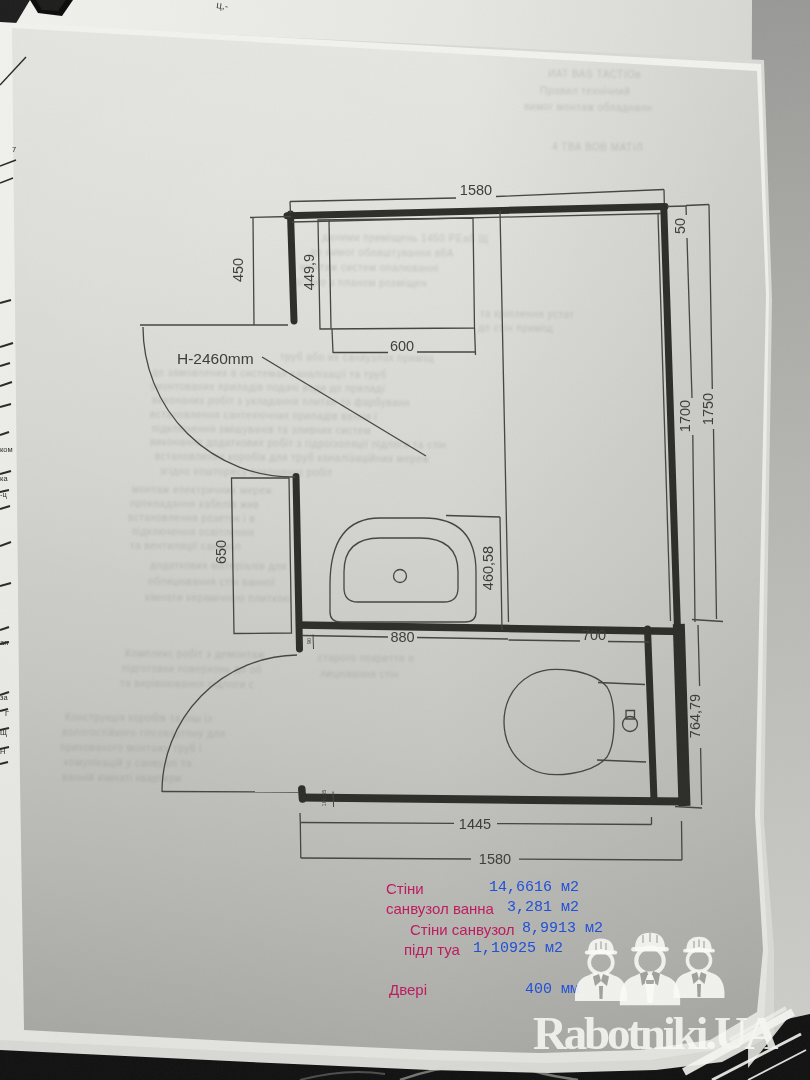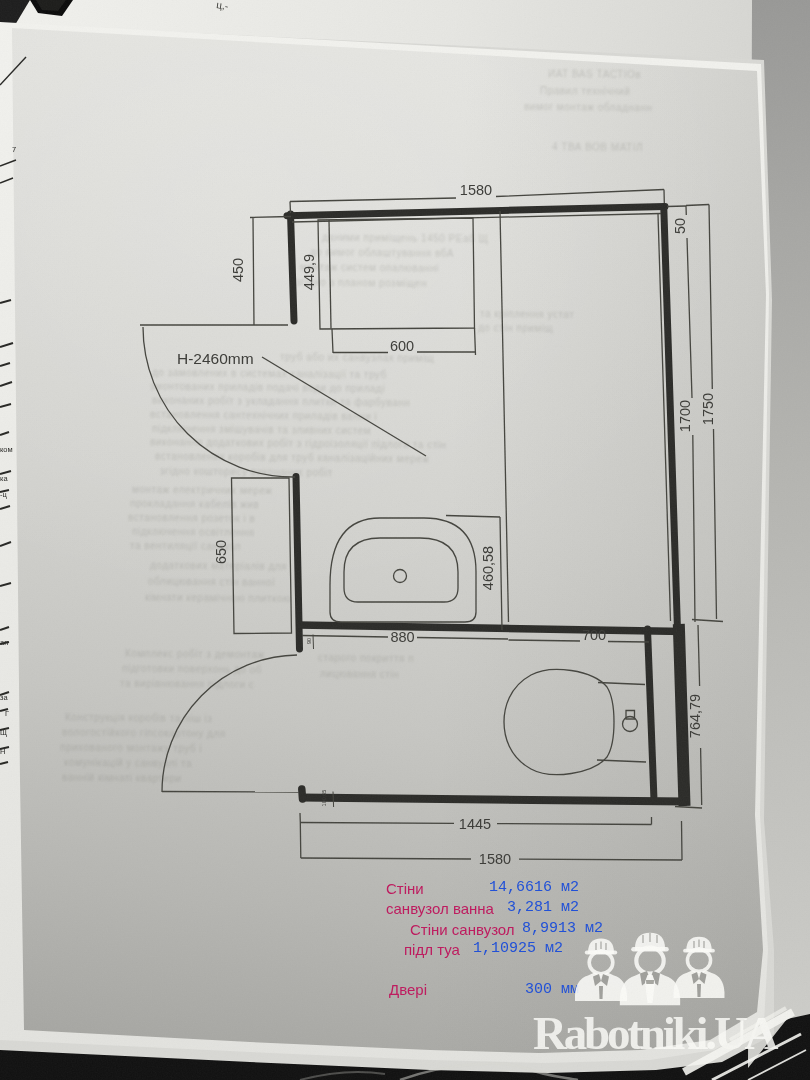--- a/index.html
+++ b/index.html
@@ -190,21 +190,21 @@
   <div id="table">
     <div class="t" style="left:386px;top:880px">Стіни</div>
     <div class="tv" style="left:459px;top:879px">14,6616 м2</div>
     <div class="t" style="left:386px;top:900px">санвузол ванна</div>
     <div class="tv" style="left:459px;top:899px">3,281 м2</div>
     <div class="t" style="left:410px;top:921px">Стіни санвузол</div>
     <div class="tv" style="left:483px;top:920px">8,9913 м2</div>
     <div class="t" style="left:404px;top:941px">підл туа</div>
     <div class="tv" style="left:443px;top:940px">1,10925 м2</div>
     <div class="t" style="left:389px;top:981px">Двері</div>
-    <div class="tv" style="left:459px;top:981px">300 мм</div>
+    <div class="tv" style="left:459px;top:981px">400 мм</div>
   </div>
 
   <svg class="abs" id="workers" width="810" height="1080" viewBox="0 0 810 1080" style="left:0;top:0">
     <defs>
       <g id="wk">
         <path d="M -26,40 Q -25,24 -13,20.5 L -6.5,17.5 Q 0,21 6.5,17.5 L 13,20.5 Q 25,24 26,40 L 26,46 L -26,46 Z"></path>
         <ellipse cx="0" cy="7.5" rx="11.8" ry="11.2" fill="none" stroke="rgba(250,250,247,0.88)" stroke-width="3.6"></ellipse>
         <path d="M -13,-2.5 Q -13,-16.5 0,-16.5 Q 13,-16.5 13,-2.5 L 13,-1 L -13,-1 Z"></path>
         <rect x="-16.2" y="-4.4" width="32.4" height="4" rx="2"></rect>
       </g>

